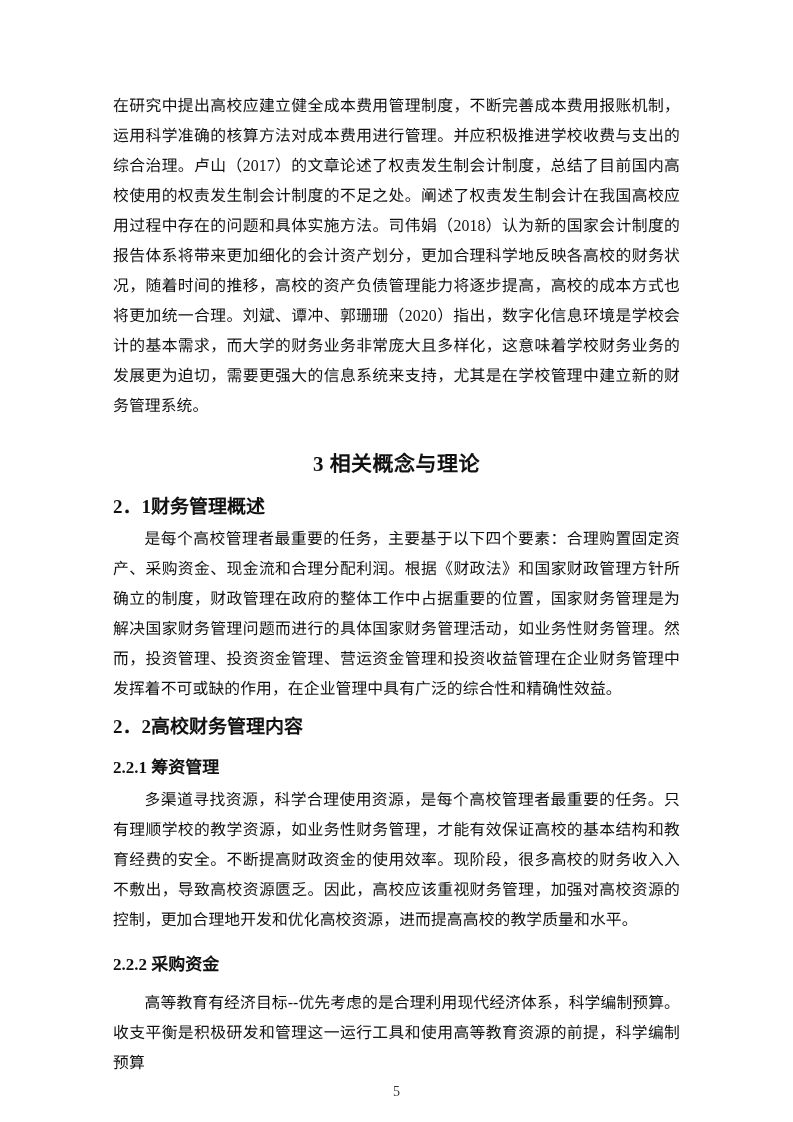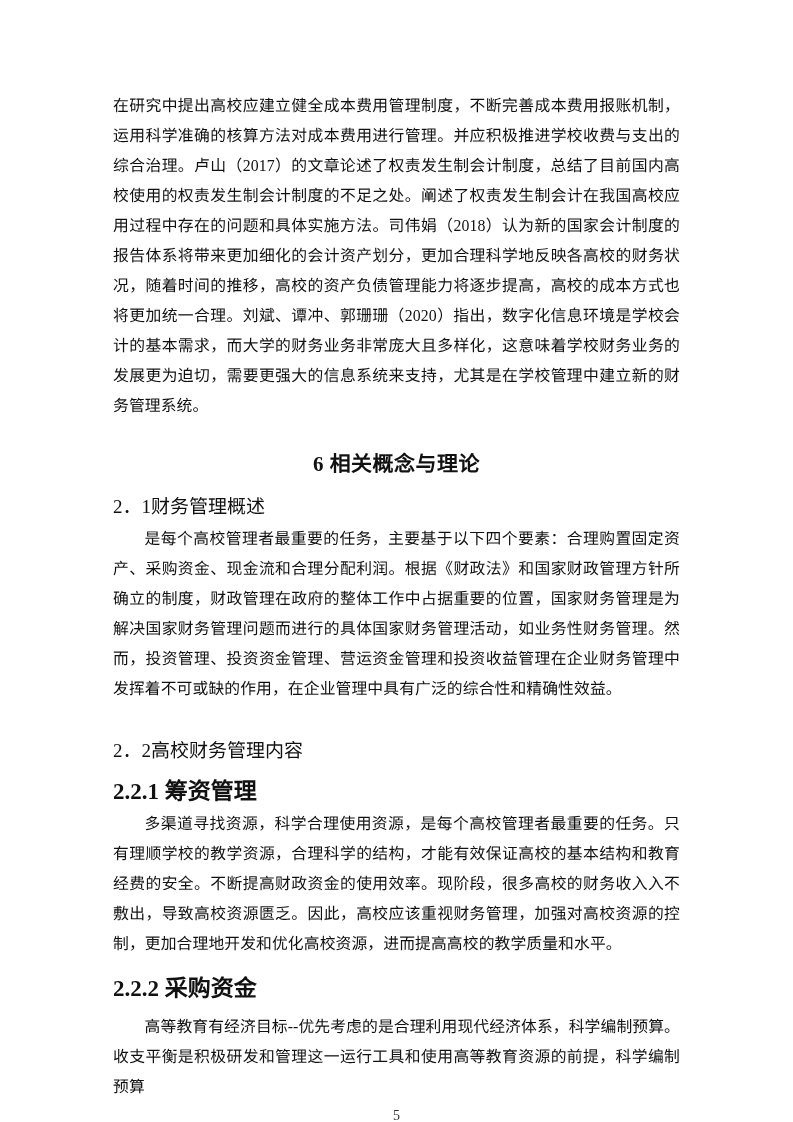--- a/index.html
+++ b/index.html
@@ -36,28 +36,28 @@
     font-size: 21px;
     line-height: 34px;
     font-weight: bold;
     text-align: center;
     letter-spacing: 0.5px;
   }
   .section-heading {
     margin: 0;
     font-size: 19px;
     line-height: 30px;
-    font-weight: normal;
+    font-weight: bold;
     text-align: left;
   }
   .section-heading.s21 { margin-top: 11px; }
-  .section-heading.s22 { margin-top: 32px; }
+  .section-heading.s22 { margin-top: 8px; }
   .subsection-heading {
     margin: 0;
-    font-size: 23px;
+    font-size: 17px;
     line-height: 30px;
     font-weight: bold;
     text-align: left;
   }
   .subsection-heading.s221 { margin-top: 11px; }
   .subsection-heading.s222 { margin-top: 15px; }
   .para-after-heading { margin-top: 2px; }
   .para-s222 { margin-top: 8px; }
   .page-number {
     margin-top: 4px;
@@ -67,31 +67,31 @@
     text-align: center;
   }
 </style>
 </head>
 <body>
 
 <div class="page">
 
   <p class="body-text">在研究中提出高校应建立健全成本费用管理制度，不断完善成本费用报账机制，运用科学准确的核算方法对成本费用进行管理。并应积极推进学校收费与支出的综合治理。卢山（2017）的文章论述了权责发生制会计制度，总结了目前国内高校使用的权责发生制会计制度的不足之处。阐述了权责发生制会计在我国高校应用过程中存在的问题和具体实施方法。司伟娟（2018）认为新的国家会计制度的报告体系将带来更加细化的会计资产划分，更加合理科学地反映各高校的财务状况，随着时间的推移，高校的资产负债管理能力将逐步提高，高校的成本方式也将更加统一合理。刘斌、谭冲、郭珊珊（2020）指出，数字化信息环境是学校会计的基本需求，而大学的财务业务非常庞大且多样化，这意味着学校财务业务的发展更为迫切，需要更强大的信息系统来支持，尤其是在学校管理中建立新的财务管理系统。</p>
 
-  <h1 class="chapter-heading">6 相关概念与理论</h1>
+  <h1 class="chapter-heading">3 相关概念与理论</h1>
 
   <h2 class="section-heading s21">2．1财务管理概述</h2>
 
   <p class="body-text indent2 para-after-heading">是每个高校管理者最重要的任务，主要基于以下四个要素：合理购置固定资产、采购资金、现金流和合理分配利润。根据《财政法》和国家财政管理方针所确立的制度，财政管理在政府的整体工作中占据重要的位置，国家财务管理是为解决国家财务管理问题而进行的具体国家财务管理活动，如业务性财务管理。然而，投资管理、投资资金管理、营运资金管理和投资收益管理在企业财务管理中发挥着不可或缺的作用，在企业管理中具有广泛的综合性和精确性效益。</p>
 
   <h2 class="section-heading s22">2．2高校财务管理内容</h2>
 
   <h3 class="subsection-heading s221">2.2.1 筹资管理</h3>
 
-  <p class="body-text indent2 para-after-heading">多渠道寻找资源，科学合理使用资源，是每个高校管理者最重要的任务。只有理顺学校的教学资源，合理科学的结构，才能有效保证高校的基本结构和教育经费的安全。不断提高财政资金的使用效率。现阶段，很多高校的财务收入入不敷出，导致高校资源匮乏。因此，高校应该重视财务管理，加强对高校资源的控制，更加合理地开发和优化高校资源，进而提高高校的教学质量和水平。</p>
+  <p class="body-text indent2 para-after-heading">多渠道寻找资源，科学合理使用资源，是每个高校管理者最重要的任务。只有理顺学校的教学资源，如业务性财务管理，才能有效保证高校的基本结构和教育经费的安全。不断提高财政资金的使用效率。现阶段，很多高校的财务收入入不敷出，导致高校资源匮乏。因此，高校应该重视财务管理，加强对高校资源的控制，更加合理地开发和优化高校资源，进而提高高校的教学质量和水平。</p>
 
   <h3 class="subsection-heading s222">2.2.2 采购资金</h3>
 
   <p class="body-text indent2 para-s222">高等教育有经济目标--优先考虑的是合理利用现代经济体系，科学编制预算。收支平衡是积极研发和管理这一运行工具和使用高等教育资源的前提，科学编制预算</p>
 
   <div class="page-number">5</div>
 
 </div>
 
 </body></html>

